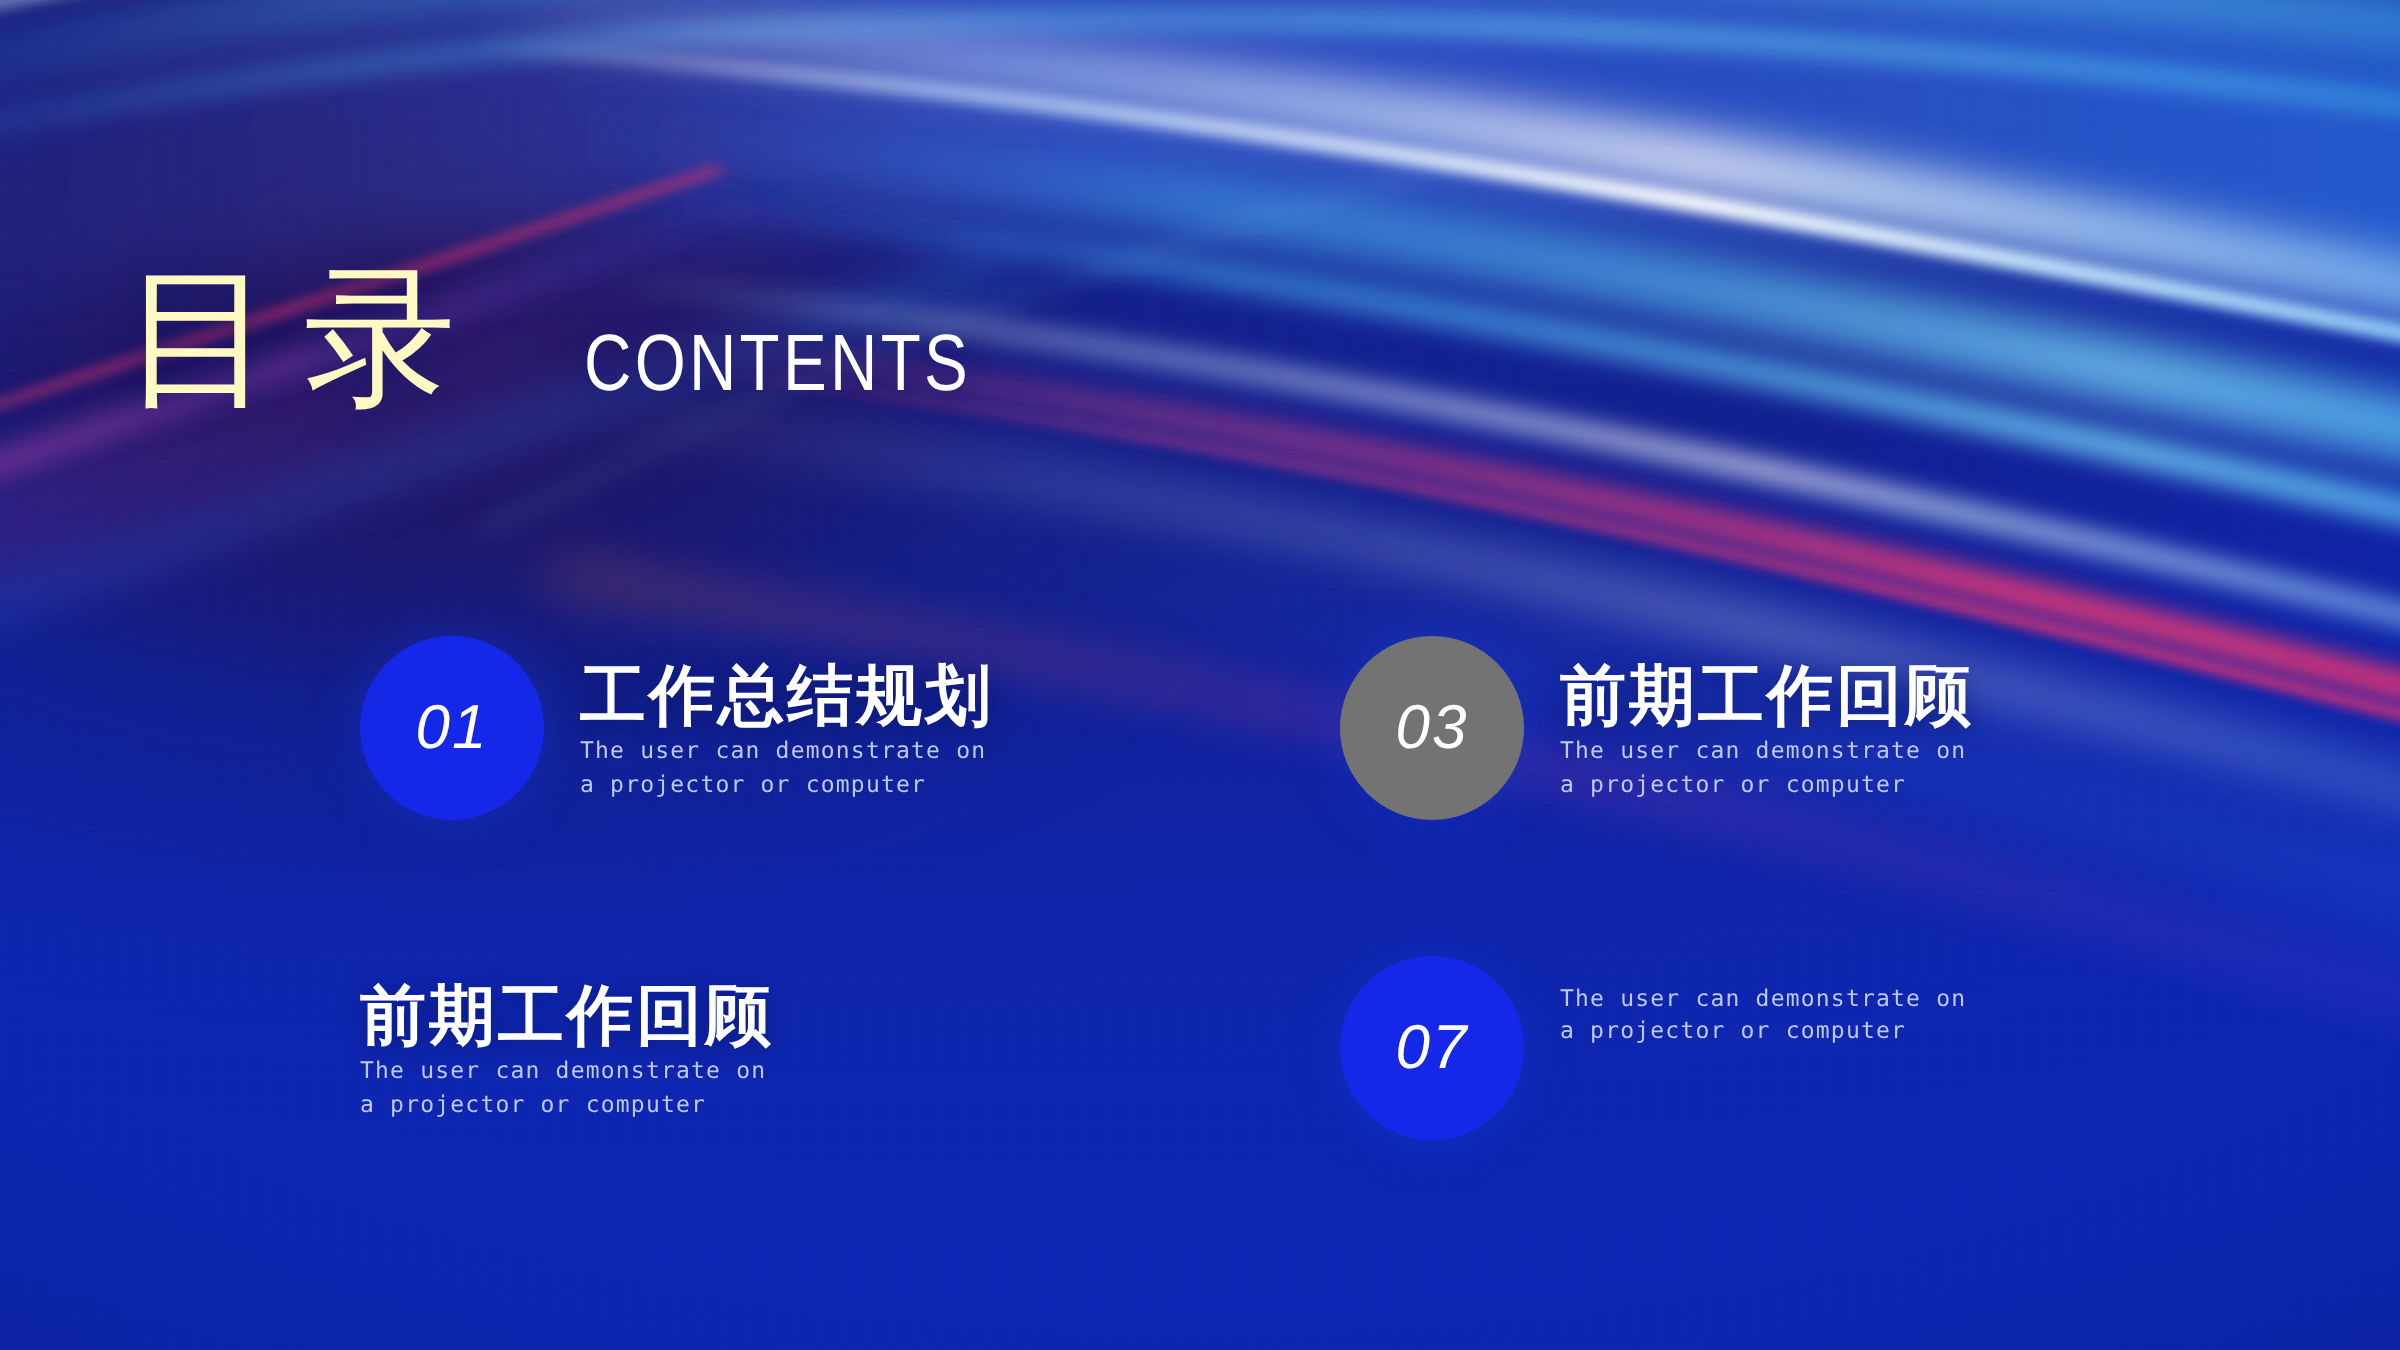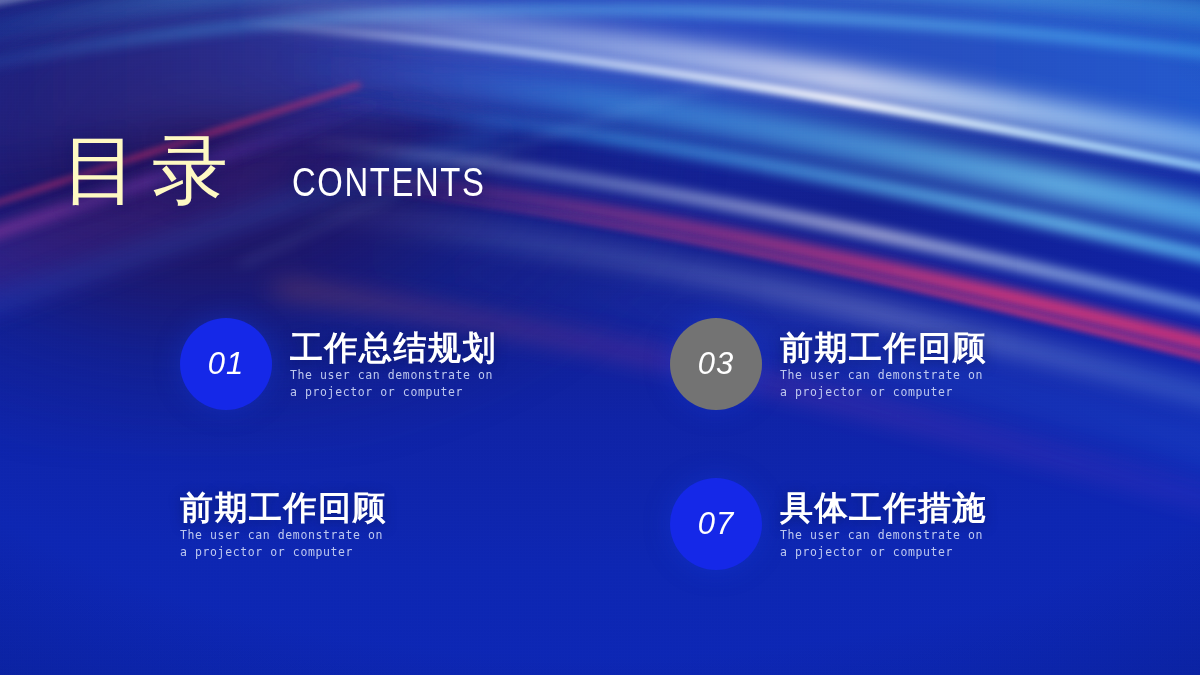--- a/index.html
+++ b/index.html
@@ -258,19 +258,18 @@
     <div class="toc-item">
       <div class="toc-text">
         <div class="toc-title">前期工作回顾</div>
         <div class="toc-sub">The user can demonstrate on a projector or computer</div>
       </div>
     </div>
 
     <div class="toc-item">
       <div class="badge badge-deep">07</div>
       <div class="toc-text">
-        <div class="toc-title">具体工作措施</div>
         <div class="toc-sub">The user can demonstrate on a projector or computer</div>
       </div>
     </div>
 
   </div>
 </div>
 
 </body></html>

